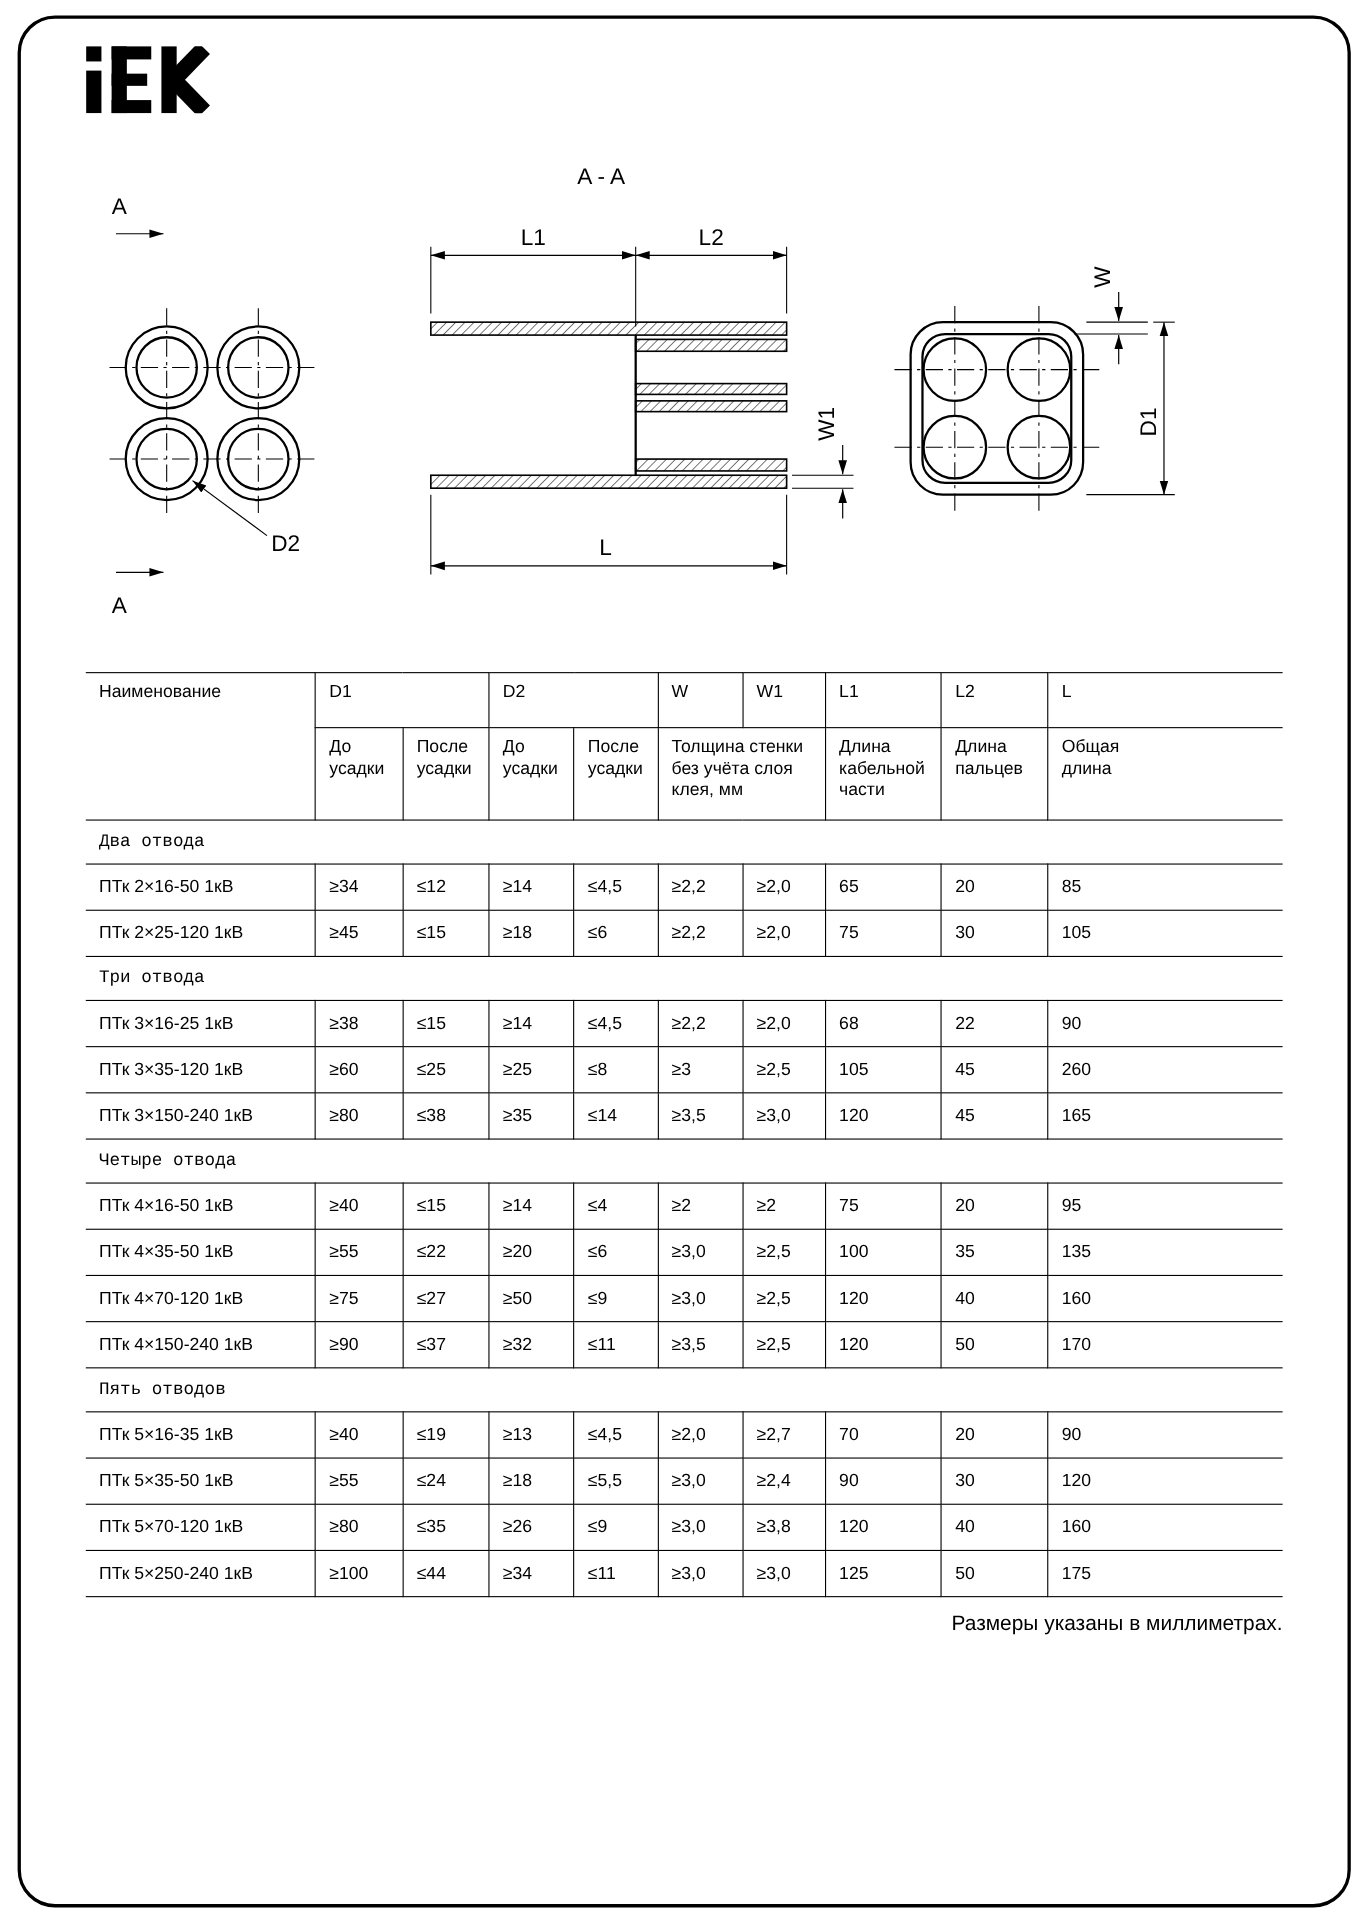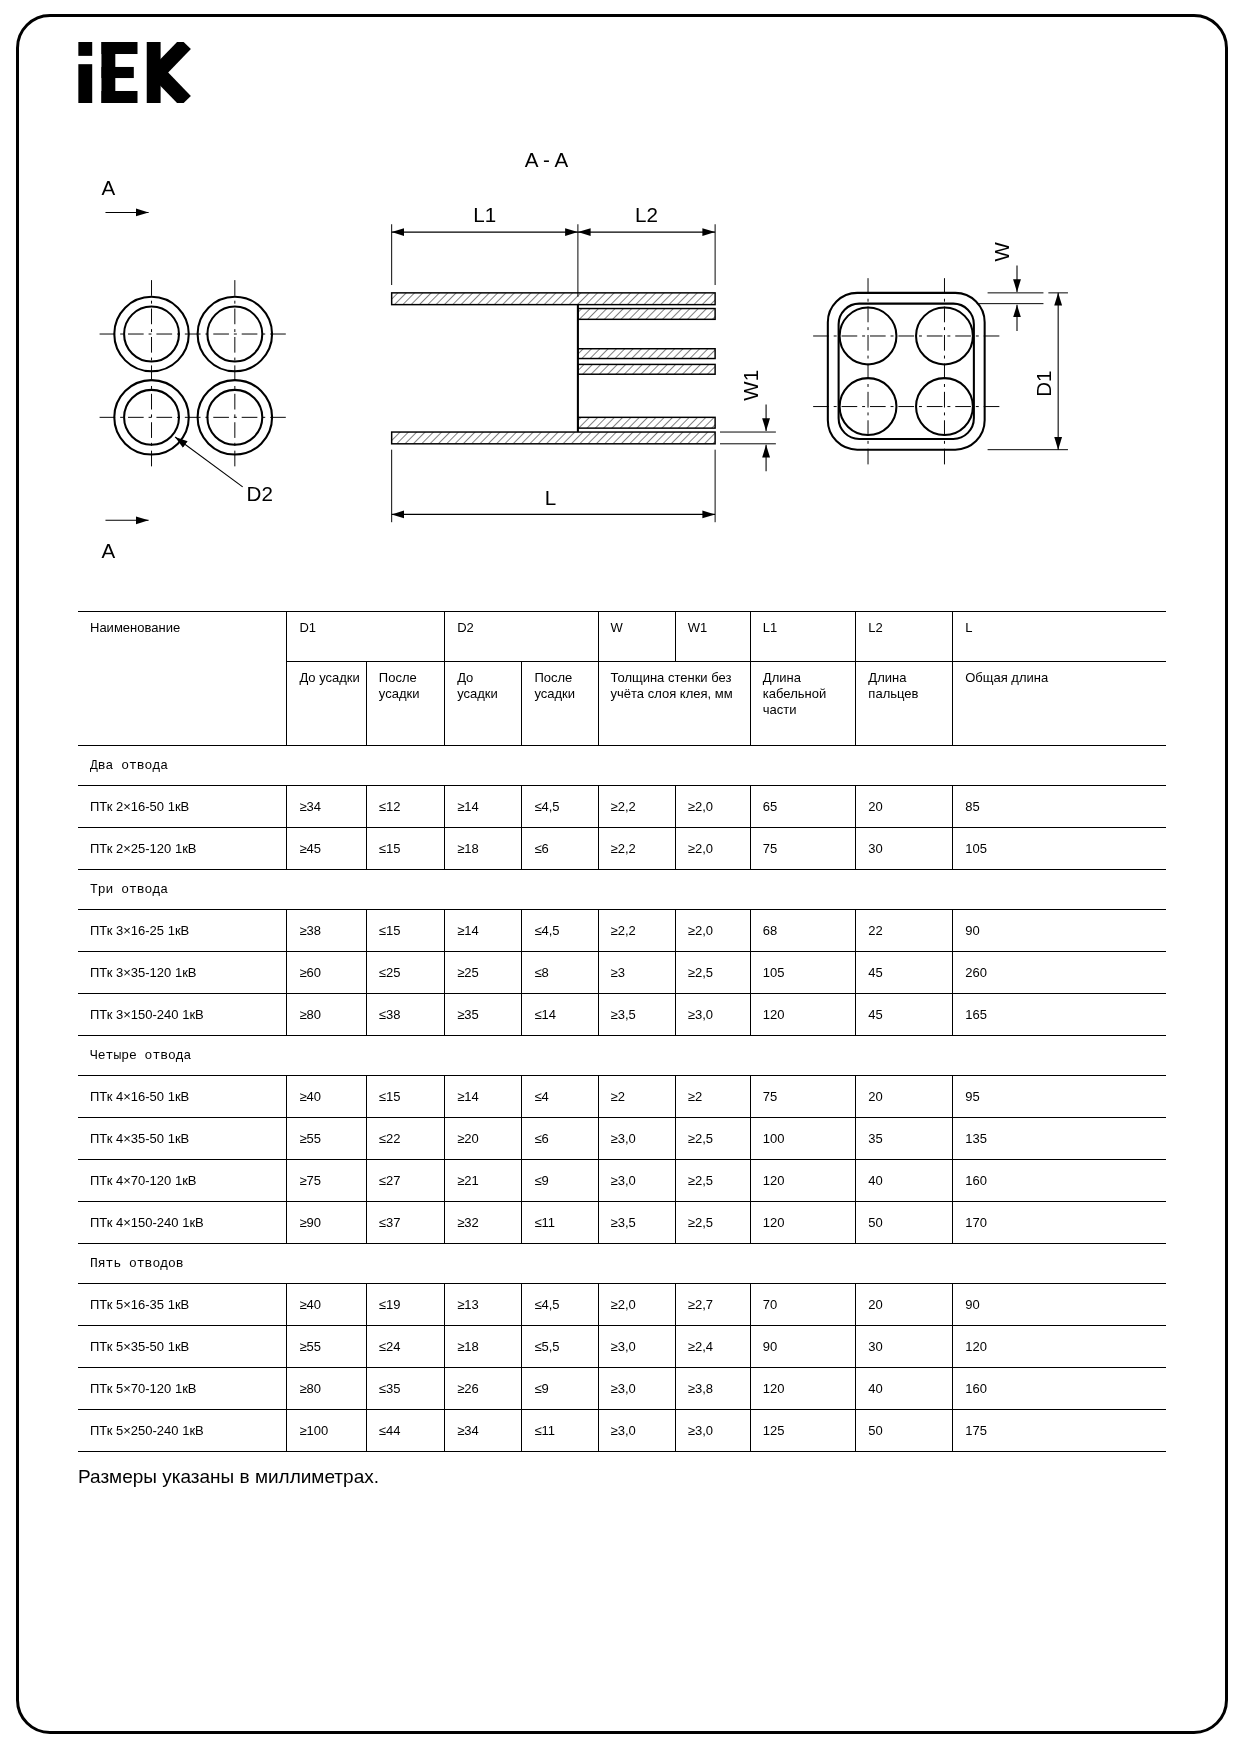--- a/index.html
+++ b/index.html
@@ -21,33 +21,33 @@
   .drawing .t-mid { text-anchor: middle; }
   .drawing .obj { stroke: #000; stroke-width: 2.1; fill: none; }
   .drawing .wall { fill: url(#hatch); stroke: #000; stroke-width: 1.5; }
   .drawing .cl { stroke: #000; stroke-width: 1; stroke-dasharray: 16 5 3 5; fill: none; }
   .drawing .dim { stroke: #000; stroke-width: 1.1; fill: none; }
   .drawing .ext { stroke: #000; stroke-width: 1; fill: none; }
 
   .caption { margin-top: 30px; font-size: 22px; }
   .caption .cap-label { display: inline-block; margin-right: 24px; }
 
-  .spec-table { margin-top: 42px; width: 100%; border-collapse: collapse; table-layout: fixed; font-size: 13px; }
+  .spec-table { margin-top: 42px; width: 100%; border-collapse: collapse; table-layout: fixed; font-size: 16px; }
   .spec-table th, .spec-table td { border: 1px solid #000; font-weight: normal; text-align: left; line-height: 1.22; }
   .spec-table tr > *:first-child { border-left: none; }
   .spec-table tr > *:last-child { border-right: none; }
   .spec-table th { vertical-align: top; padding: 8px 6px 6px 12px; }
   .spec-table td { vertical-align: middle; padding: 5px 6px 5px 12px; }
   .spec-table thead tr.hrow1 th { height: 50px; }
   .spec-table thead tr.hrow2 th { height: 84px; }
   .spec-table .group-row td { height: 40px; font-family: Liberation Mono, monospace; }
   .spec-table .data-row td { height: 42px; }
   .spec-table th .wraplim { display: inline-block; max-width: 100px; }
 
-  .footnote { margin-top: 14px; font-size: 19px; }
+  .footnote { margin-top: 14px; font-size: 19px; text-align: right; }
 </style>
 </head>
 <body>
 
 <div class="sheet">
   <div class="content">
 
     <div class="logo-wrap" aria-label="IEK">
       <svg width="119" height="61" viewBox="0 0 128 66">
         <g fill="#000">
@@ -281,21 +281,21 @@
             <td>≥3,0</td>
             <td>≥2,5</td>
             <td>100</td>
             <td>35</td>
             <td>135</td>
           </tr>
           <tr class="data-row">
             <td>ПТк 4×70-120 1кВ</td>
             <td>≥75</td>
             <td>≤27</td>
-            <td>≥21</td>
+            <td>≥50</td>
             <td>≤9</td>
             <td>≥3,0</td>
             <td>≥2,5</td>
             <td>120</td>
             <td>40</td>
             <td>160</td>
           </tr>
           <tr class="data-row">
             <td>ПТк 4×150-240 1кВ</td>
             <td>≥90</td>

